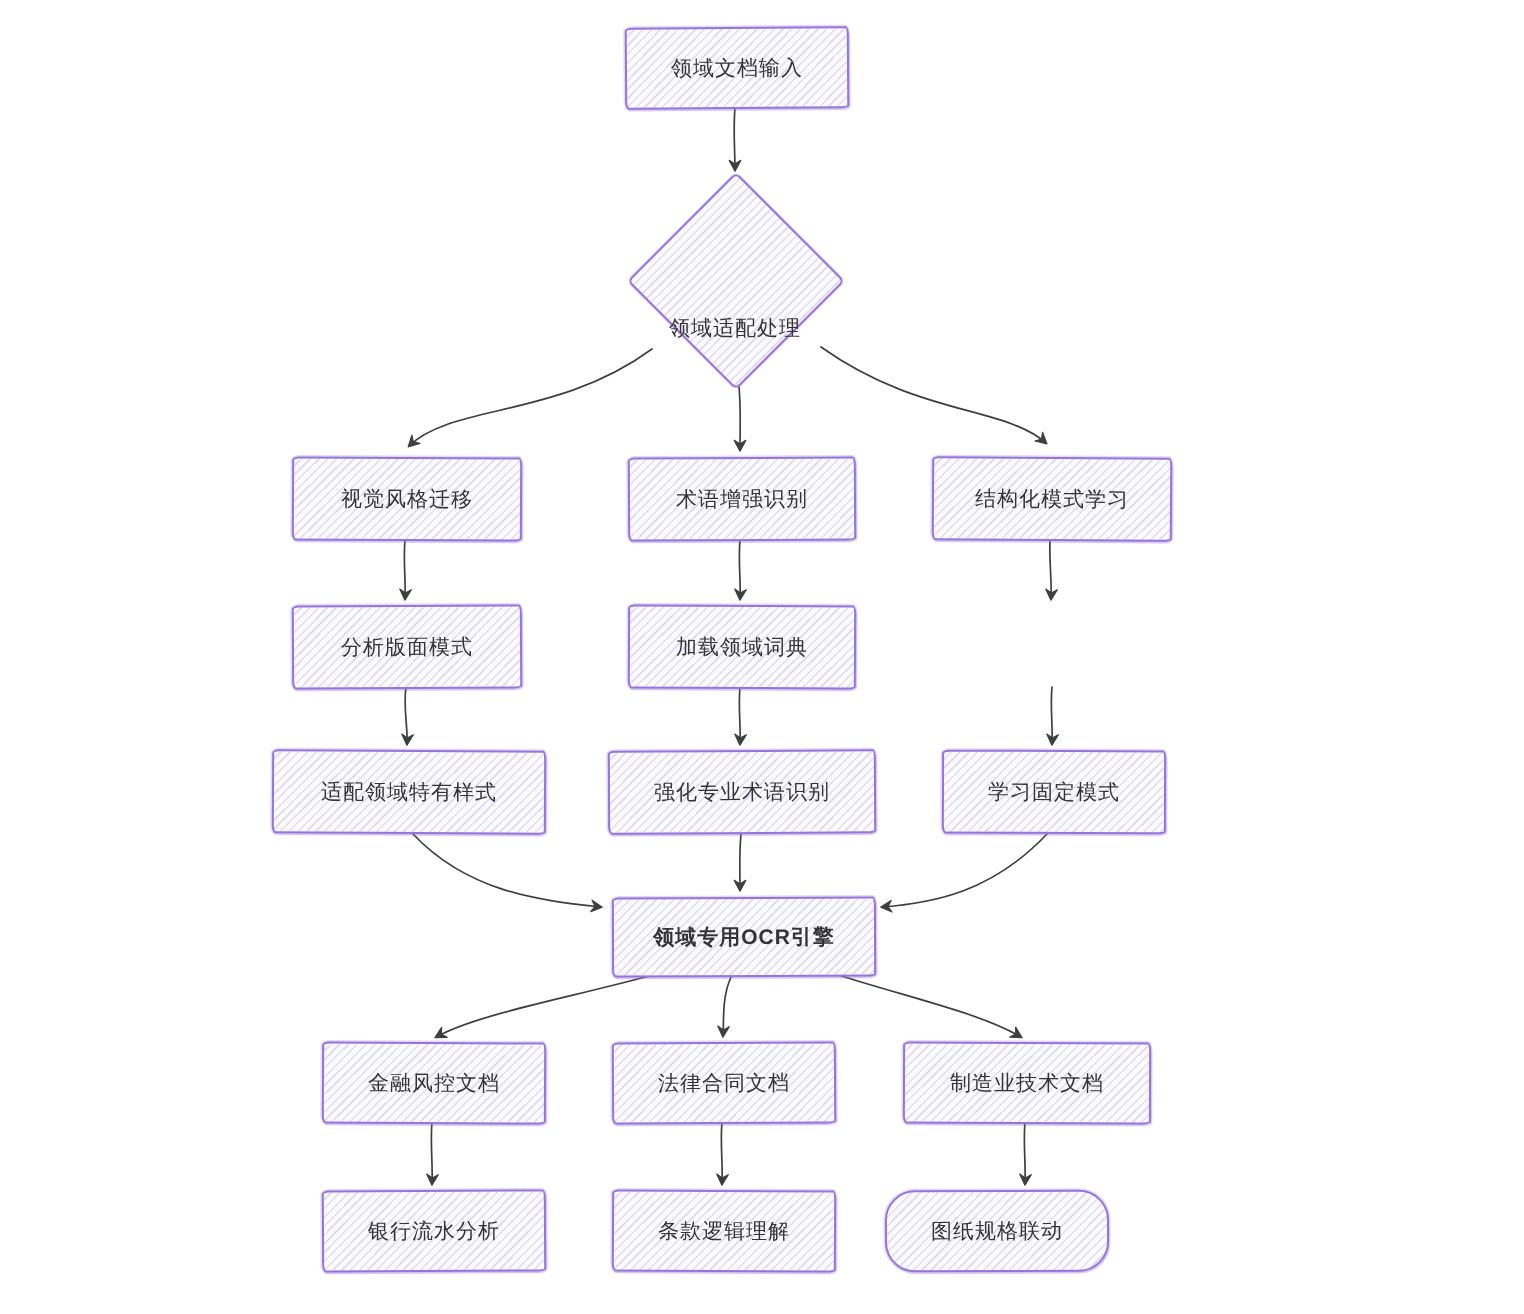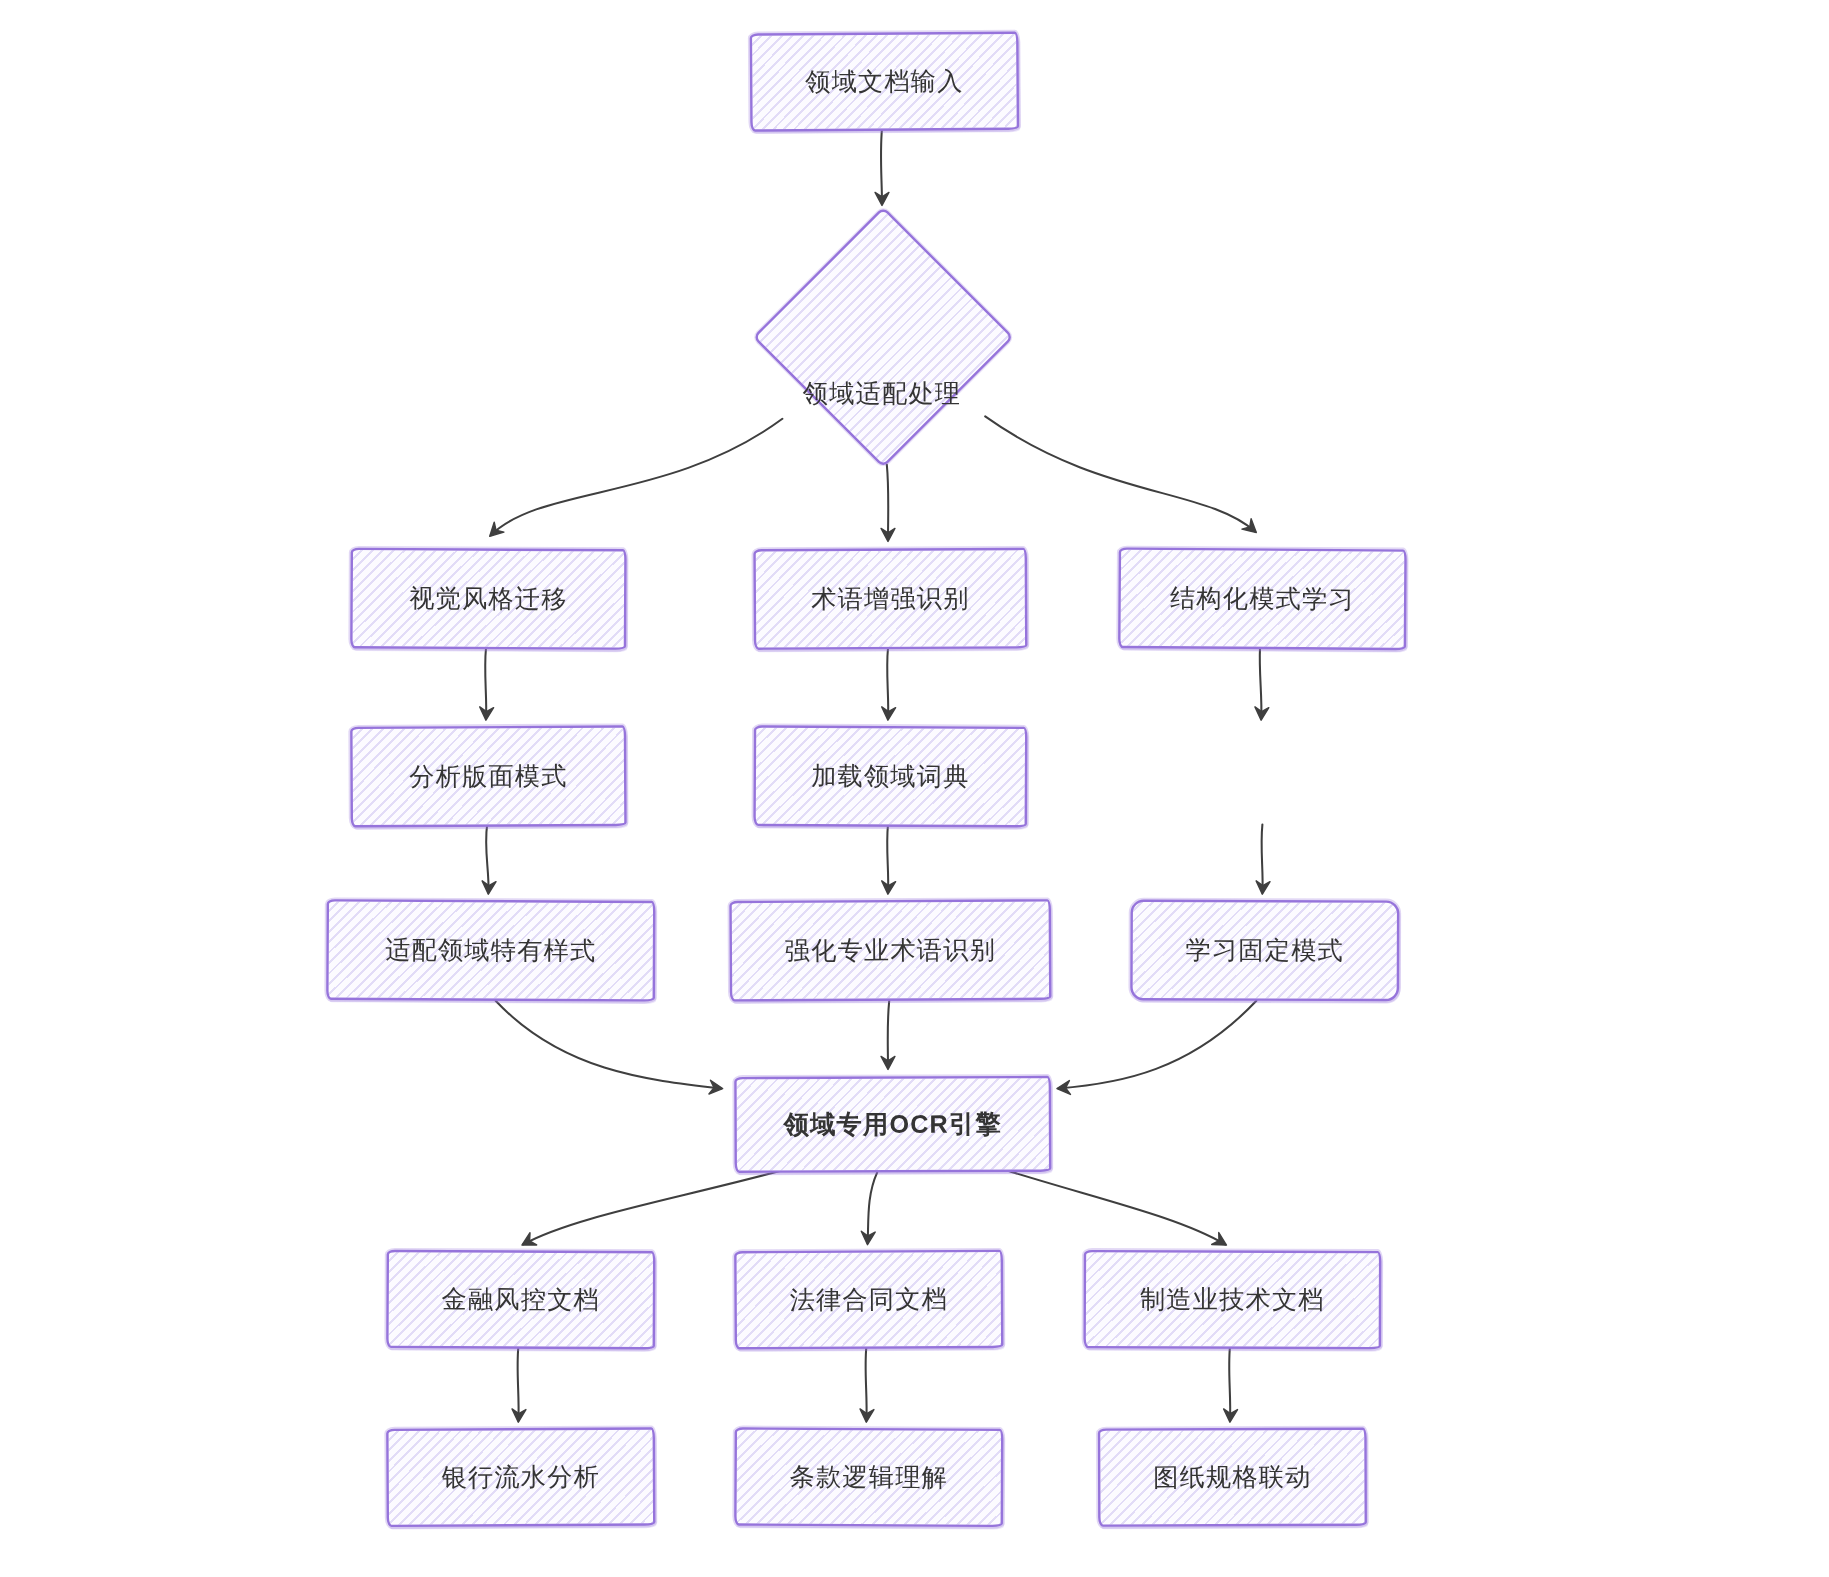--- a/index.html
+++ b/index.html
@@ -85,25 +85,25 @@
 
   <div class="node" style="left:292px;top:457px;width:226px;height:80px;transform:rotate(0.3deg);">视觉风格迁移</div>
   <div class="node" style="left:628px;top:457px;width:224px;height:80px;transform:rotate(-0.3deg);">术语增强识别</div>
   <div class="node" style="left:932px;top:457px;width:236px;height:80px;transform:rotate(0.4deg);">结构化模式学习</div>
 
   <div class="node" style="left:292px;top:605px;width:226px;height:80px;transform:rotate(-0.3deg);">分析版面模式</div>
   <div class="node" style="left:628px;top:605px;width:224px;height:80px;transform:rotate(0.3deg);">加载领域词典</div>
 
   <div class="node" style="left:272px;top:750px;width:270px;height:80px;transform:rotate(0.3deg);">适配领域特有样式</div>
   <div class="node" style="left:608px;top:750px;width:264px;height:80px;transform:rotate(-0.3deg);">强化专业术语识别</div>
-  <div class="node" style="left:942px;top:750px;width:220px;height:80px;transform:rotate(0.2deg);border-radius:11px;">学习固定模式</div>
+  <div class="node" style="left:942px;top:750px;width:220px;height:80px;transform:rotate(0.2deg);">学习固定模式</div>
 
   <div class="node" style="left:612px;top:897px;width:260px;height:76px;transform:rotate(-0.2deg);font-weight:bold;">领域专用OCR引擎</div>
 
   <div class="node" style="left:322px;top:1042px;width:220px;height:78px;transform:rotate(0.3deg);">金融风控文档</div>
   <div class="node" style="left:612px;top:1042px;width:220px;height:78px;transform:rotate(-0.3deg);">法律合同文档</div>
   <div class="node" style="left:903px;top:1042px;width:244px;height:78px;transform:rotate(0.2deg);">制造业技术文档</div>
 
   <div class="node" style="left:322px;top:1190px;width:220px;height:78px;transform:rotate(-0.3deg);">银行流水分析</div>
   <div class="node" style="left:612px;top:1190px;width:220px;height:78px;transform:rotate(0.3deg);">条款逻辑理解</div>
-  <div class="node" style="left:915px;top:1190px;width:220px;height:78px;transform:rotate(-0.2deg);">图纸规格联动</div>
+  <div class="node" style="left:885px;top:1190px;width:220px;height:78px;transform:rotate(-0.2deg);border-radius:30px;">图纸规格联动</div>
 
 </div>
 
 </body></html>

